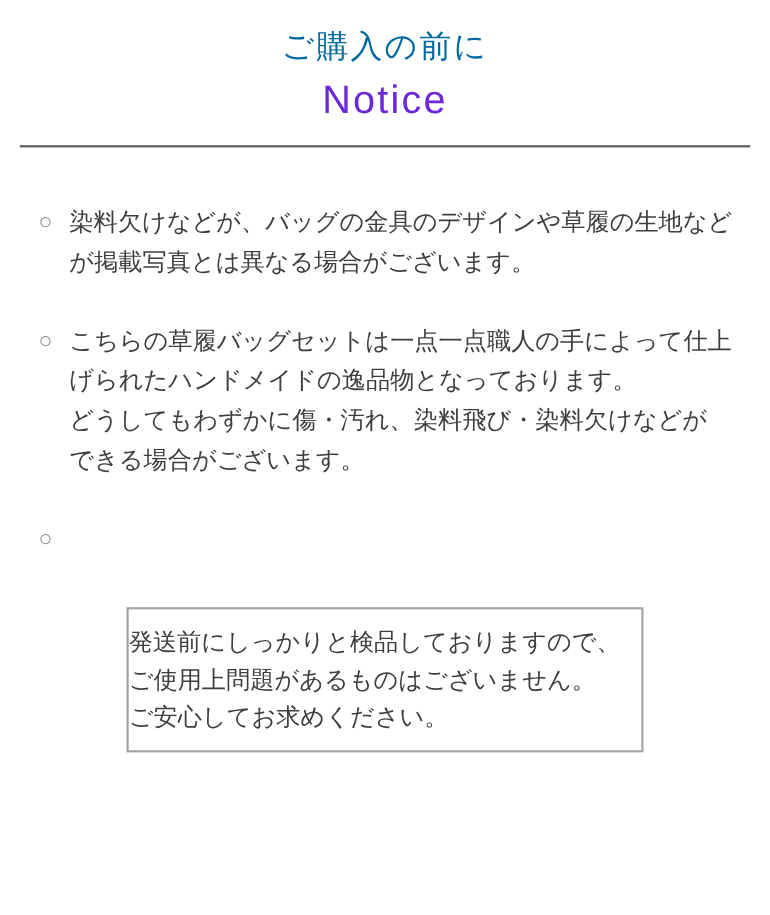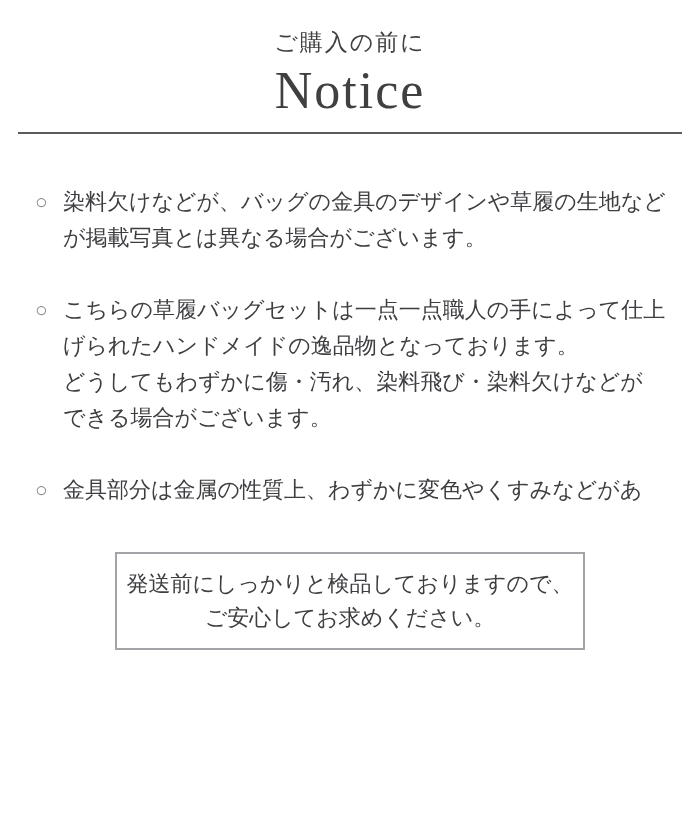--- a/index.html
+++ b/index.html
@@ -14,33 +14,33 @@
     background: #ffffff;
     overflow: hidden;
     font-family: "Liberation Sans", sans-serif;
     color: #3e3e42;
   }
   header {
     text-align: center;
     padding-top: 28px;
   }
   .subtitle {
-    font-family: Liberation Serif, serif;
-    font-size: 23px;
+    font-family: Liberation Sans, sans-serif;
+    font-size: 29px;
     line-height: 30px;
     letter-spacing: 2px;
-    color: #404040;
+    color: #0369a1;
   }
   .title {
-    font-family: Liberation Serif, serif;
-    font-size: 52px;
+    font-family: Liberation Sans, sans-serif;
+    font-size: 36px;
     font-weight: 400;
     line-height: 58px;
     letter-spacing: 2px;
-    color: #404040;
+    color: #6d28d9;
     margin: 4px 0 0 0;
   }
   .divider {
     border: none;
     border-top: 2px solid #5c5c60;
     margin: 12px 18px 0 18px;
   }
   .notices {
     padding: 50px 18px 0 35px;
     font-size: 22px;
@@ -61,21 +61,21 @@
     font-size: 21px;
   }
   .notice-text {
     flex: 1 1 auto;
   }
   .footer-box {
     width: 466px;
     margin: 44px auto 10px auto;
     border: 2px solid #a4a4a8;
     padding: 13px 0;
-    text-align: center;
+    text-align: left;
     font-size: 22px;
     line-height: 34px;
   }
 </style>
 </head>
 <body>
 
 <div class="page">
 
   <header>
@@ -101,24 +101,24 @@
         <div>こちらの草履バッグセットは一点一点職人の手によって仕上</div>
         <div>げられたハンドメイドの逸品物となっております。</div>
         <div>どうしてもわずかに傷・汚れ、染料飛び・染料欠けなどが</div>
         <div>できる場合がございます。</div>
       </div>
     </div>
 
     <div class="notice-item">
       <span class="bullet">○</span>
       <div class="notice-text">
-        <div>金具部分は金属の性質上、わずかに変色やくすみなどがあ</div>
       </div>
     </div>
 
   </main>
 
   <div class="footer-box">
     <div>発送前にしっかりと検品しておりますので、</div>
+    <div>ご使用上問題があるものはございません。</div>
     <div>ご安心してお求めください。</div>
   </div>
 
 </div>
 
 </body></html>

